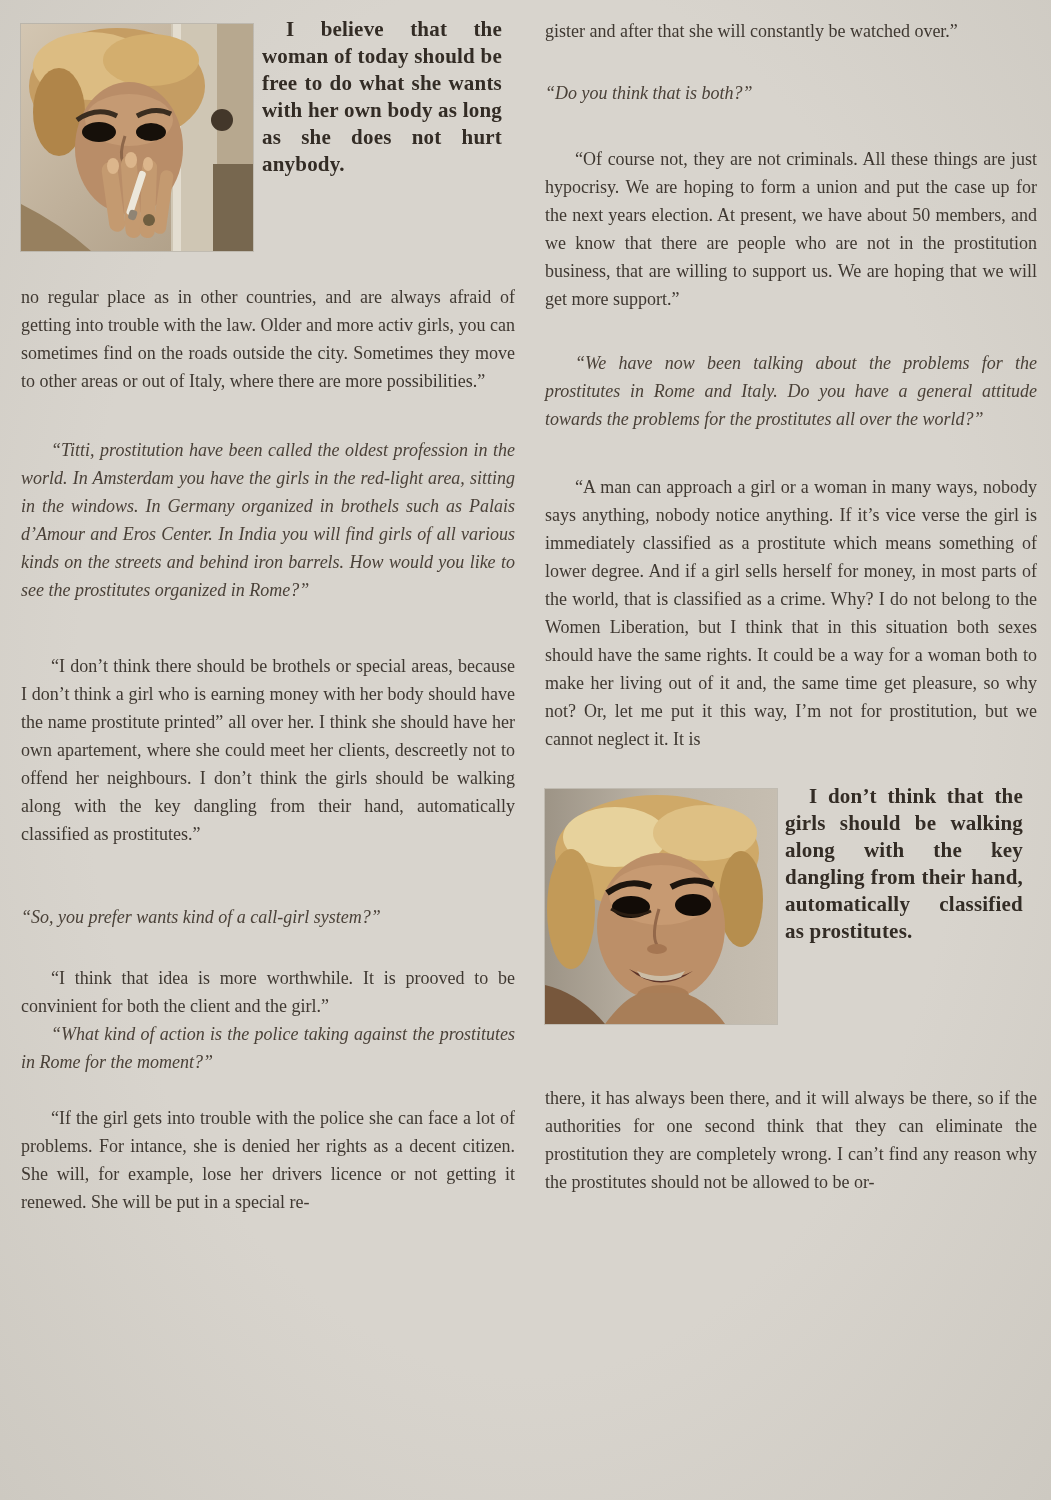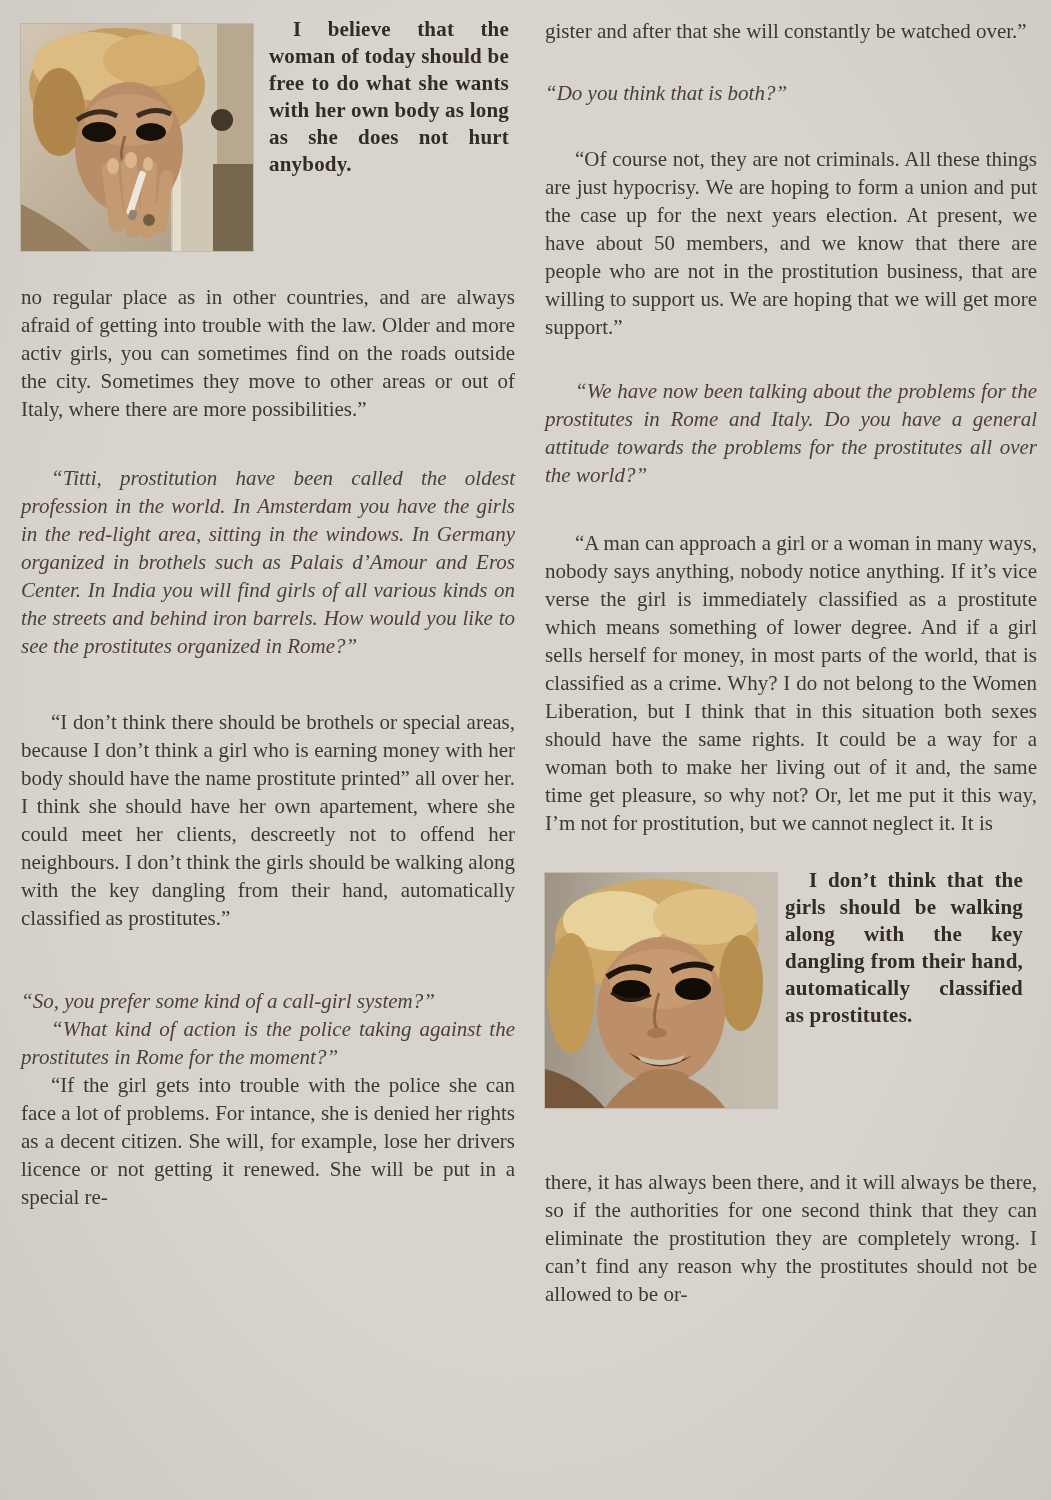--- a/index.html
+++ b/index.html
@@ -2,25 +2,25 @@
 <html><head>
 <meta charset="utf-8">
 <style>
   html,body{margin:0;padding:0;background:#b8b4ad;}
   .page{position:relative;width:1051px;height:1500px;background:#d5d1ca;overflow:hidden;
         font-family:"Liberation Serif","DejaVu Serif",serif;
         background:radial-gradient(ellipse at 50% 45%, #d8d4cd 60%, #cdc9c1 100%);}
   .col{position:absolute;top:0;}
   .col.left{left:21px;width:494px;}
   .col.right{left:545px;width:492px;}
-  p{margin:0;font-size:21px;line-height:28px;text-align:justify;color:#3f3831;}
+  p{margin:0;font-size:18px;line-height:28px;text-align:justify;color:#3f3831;}
   p.q{font-style:italic;color:#4a4138;}
   .ind{text-indent:30px;}
   .np{text-indent:0;}
-  .head-row{display:flex;gap:16px;align-items:flex-start;}
+  .head-row{display:flex;gap:9px;align-items:flex-start;}
   .head-row svg{flex:0 0 auto;display:block;box-shadow:0 0 0 1px rgba(120,110,95,.25);}
   .pq{font-weight:bold;font-size:21px;line-height:27px;text-align:justify;
       text-indent:24px;color:#332c25;letter-spacing:.2px;}
   .pq1{margin-top:-8px;width:240px;}
   .pq2{margin-top:-6px;width:238px;}
 </style>
 </head>
 <body>
 
 <div class="page">
@@ -65,23 +65,24 @@
         <rect x="108" y="186" width="8" height="10" rx="3" fill="#8f8474" transform="rotate(18 112 190)"></rect>
         <circle cx="128" cy="196" r="6" fill="#6f5e40"></circle>
         <path d="M0 227 L0 180 Q40 200 70 227 Z" fill="#97805f"></path>
       </svg>
       <div class="pq pq1">I believe that the woman of today should be free to do what she wants with her own body as long as she does not hurt anybody.</div>
     </div>
 
     <p class="body np" style="margin-top:32px;">no regular place as in other countries, and are always afraid of getting into trouble with the law. Older and more activ girls, you can sometimes find on the roads outside the city. Sometimes they move to other areas or out of Italy, where there are more possibilities.”</p>
     <p class="q ind" style="margin-top:41px;">“Titti, prostitution have been called the oldest profession in the world. In Amsterdam you have the girls in the red-light area, sitting in the windows. In Germany organized in brothels such as Palais d’Amour and Eros Center. In India you will find girls of all various kinds on the streets and behind iron barrels. How would you like to see the prostitutes organized in Rome?”</p>
     <p class="body ind" style="margin-top:48px;">“I don’t think there should be brothels or special areas, because I don’t think a girl who is earning money with her body should have the name prostitute printed” all over her. I think she should have her own apartement, where she could meet her clients, descreetly not to offend her neighbours. I don’t think the girls should be walking along with the key dangling from their hand, automatically classified as prostitutes.”</p>
-    <p class="q np" style="margin-top:55px;">“So, you prefer some kind of a call-girl system?”</p>
+    <p class="q np" style="margin-top:55px;">“So, you prefer wants kind of a call-girl system?”</p>
+    <p class="body ind" style="margin-top:33px;">“I think that idea is more worthwhile. It is prooved to be convinient for both the client and the girl.”</p>
     <p class="q ind" style="">“What kind of action is the police taking against the prostitutes in Rome for the moment?”</p>
-    <p class="body ind" style="">“If the girl gets into trouble with the police she can face a lot of problems. For intance, she is denied her rights as a decent citizen. She will, for example, lose her drivers licence or not getting it renewed. She will be put in a special re-</p>
+    <p class="body ind" style="margin-top:28px;">“If the girl gets into trouble with the police she can face a lot of problems. For intance, she is denied her rights as a decent citizen. She will, for example, lose her drivers licence or not getting it renewed. She will be put in a special re-</p>
   </div>
 
   <div class="col right">
     <p class="body np" style="margin-top:17px;">gister and after that she will constantly be watched over.”</p>
     <p class="q np" style="margin-top:34px;">“Do you think that is both?”</p>
     <p class="body ind" style="margin-top:38px;">“Of course not, they are not criminals. All these things are just hypocrisy. We are hoping to form a union and put the case up for the next years election. At present, we have about 50 members, and we know that there are people who are not in the prostitution business, that are willing to support us. We are hoping that we will get more support.”</p>
     <p class="q ind" style="margin-top:36px;">“We have now been talking about the problems for the prostitutes in Rome and Italy. Do you have a general attitude towards the problems for the prostitutes all over the world?”</p>
     <p class="body ind" style="margin-top:40px;">“A man can approach a girl or a woman in many ways, nobody says anything, nobody notice anything. If it’s vice verse the girl is immediately classified as a prostitute which means something of lower degree. And if a girl sells herself for money, in most parts of the world, that is classified as a crime. Why? I do not belong to the Women Liberation, but I think that in this situation both sexes should have the same rights. It could be a way for a woman both to make her living out of it and, the same time get pleasure, so why not? Or, let me put it this way, I’m not for prostitution, but we cannot neglect it. It is</p>
 
     <div class="head-row" style="margin-top:36px;gap:8px;">

